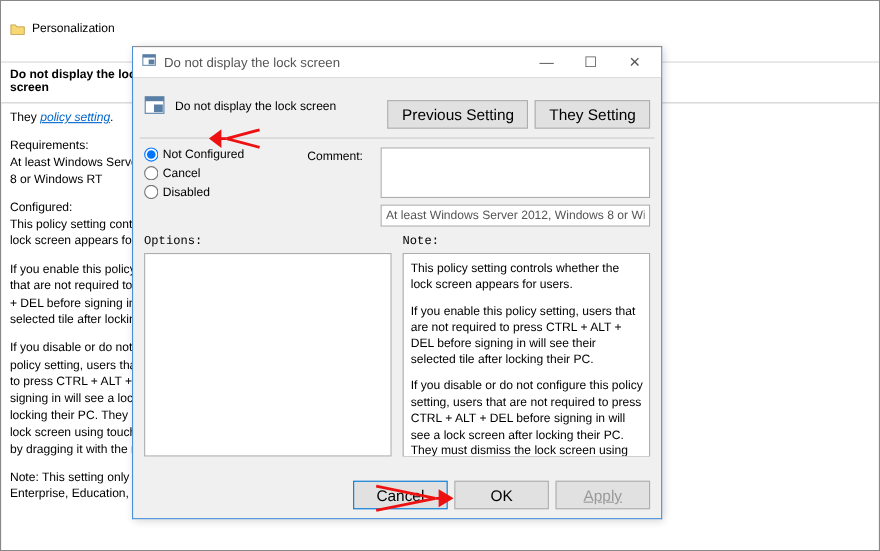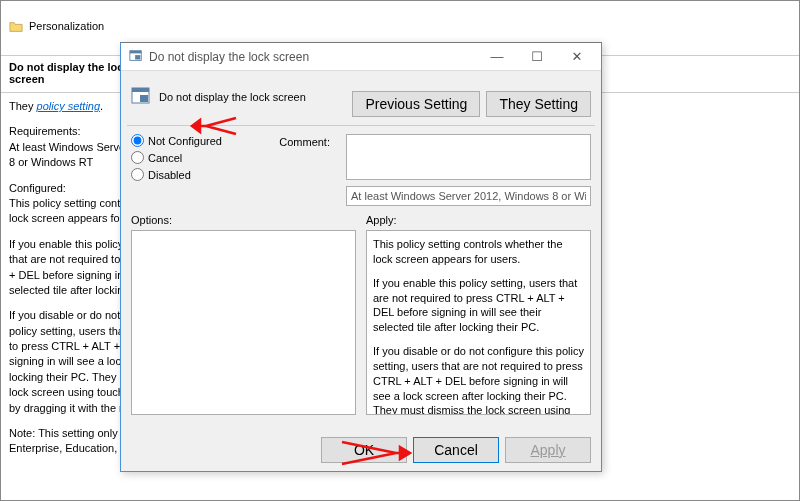--- a/index.html
+++ b/index.html
@@ -38,21 +38,21 @@
   .radio{display:flex; align-items:center; gap:4px; margin-bottom:4px;}
   .radio input{margin:0;}
   .cfg-labels{width:85px; text-align:left; padding-right:6px;}
   .cfg-labels div{height:44px; display:flex; align-items:flex-start; justify-content:flex-end; padding-top:2px;}
   .cfg-fields{flex:1; display:flex; flex-direction:column; gap:6px;}
   textarea.comment{width:100%; height:46px; resize:none; font-family:inherit; font-size:11px; border:1px solid #adadad; padding:2px;}
   input.supported{width:100%; font-family:inherit; font-size:11px; border:1px solid #adadad; padding:3px 4px; background:#fff; color:#555;}
 
   .row-body{display:flex; gap:10px; flex:1; margin-top:8px; min-height:0;}
   .col{flex:1; display:flex; flex-direction:column; min-height:0;}
-  .col-label{margin-bottom:4px;}
+  .col-label{margin-bottom:4px;font-family:Liberation Mono, monospace;}
   .panel{flex:1; background:#fff; border:1px solid #adadad; padding:6px; font-size:11px; overflow:auto; line-height:1.35;}
   .panel p{margin:0 0 9px 0;}
 
   .row-bottom{display:flex; justify-content:flex-end; gap:6px; padding-top:8px;}
   .btn.primary{border-color:#0078d7;}
   .btn.disabled{color:#9a9a9a;text-decoration:underline;}
 
   
   .arrow{position:absolute; pointer-events:none;}
   .arrow svg{width:100%;height:100%;}
@@ -138,32 +138,32 @@
         <textarea class="comment" style=""></textarea>
         <input class="supported" readonly="" value="At least Windows Server 2012, Windows 8 or Windows RT" style="">
       </div>
     </div>
     <div class="row-body">
       <div class="col">
         <div class="col-label">Options:</div>
         <div class="panel"></div>
       </div>
       <div class="col">
-        <div class="col-label">Apply:</div>
+        <div class="col-label">Note:</div>
         <div class="panel">
           <p>This policy setting controls whether the lock screen appears for users.</p>
           <p>If you enable this policy setting, users that are not required to press CTRL + ALT + DEL before signing in will see their selected tile after locking their PC.</p>
           <p>If you disable or do not configure this policy setting, users that are not required to press CTRL + ALT + DEL before signing in will see a lock screen after locking their PC. They must dismiss the lock screen using touch, the keyboard, or by dragging it with the mouse.</p>
 
         </div>
       </div>
     </div>
     <div class="row-bottom">
+      <div class="btn primary">Cancel</div>
       <div class="btn">OK</div>
-      <div class="btn primary">Cancel</div>
       <div class="btn disabled">Apply</div>
     </div>
   </div>
 </div>
 
 <div class="arrow" style="left:188px; top:112px; width:50px; height:28px;">
   <svg viewBox="0 0 50 28">
       <g fill="none" stroke="#e11" stroke-width="2.5">
         <path d="M48 4 L48 24 L14 24 L14 4 Z" fill="none" stroke="none"></path>
         <path d="M48 2 L14 14 L48 26" stroke="none"></path>

